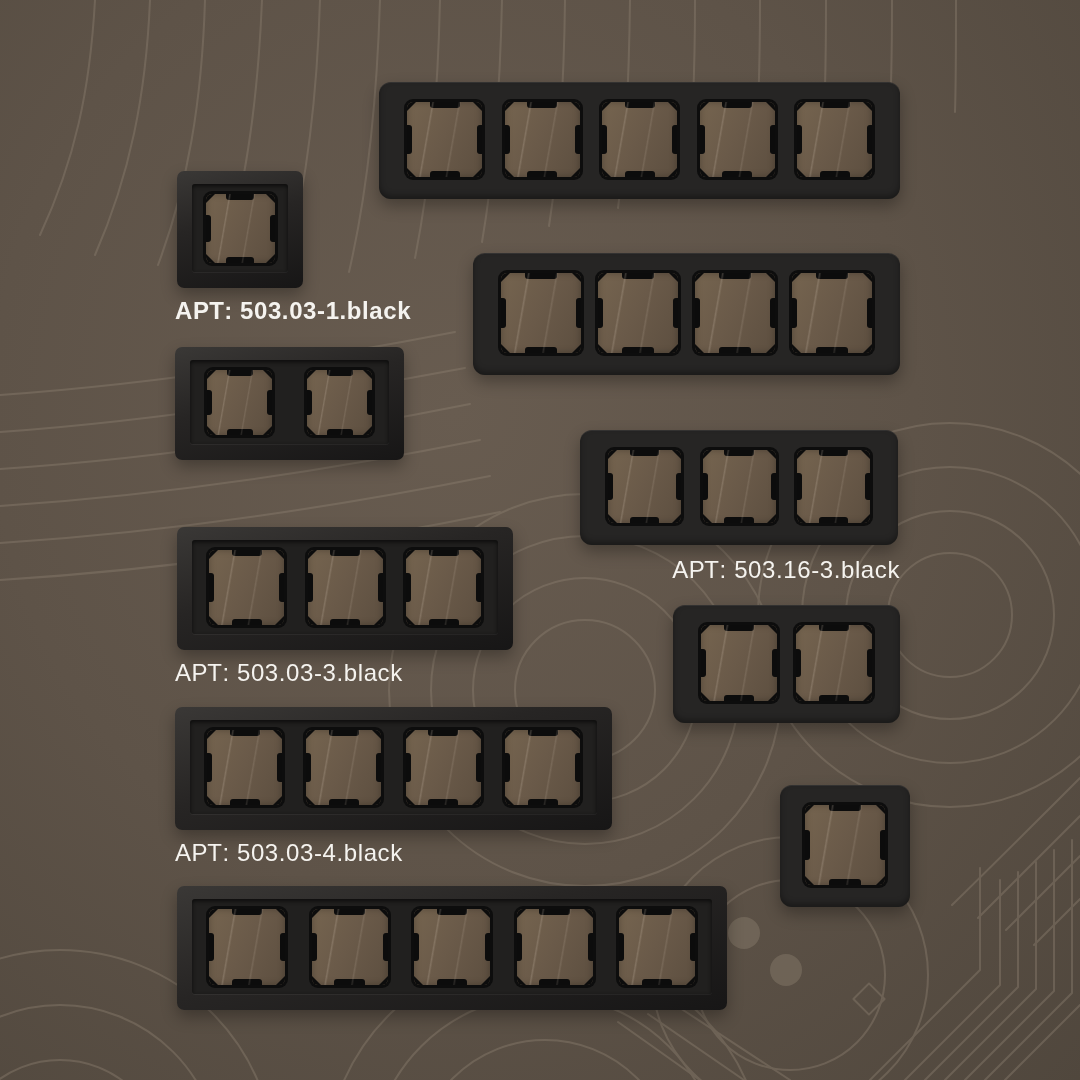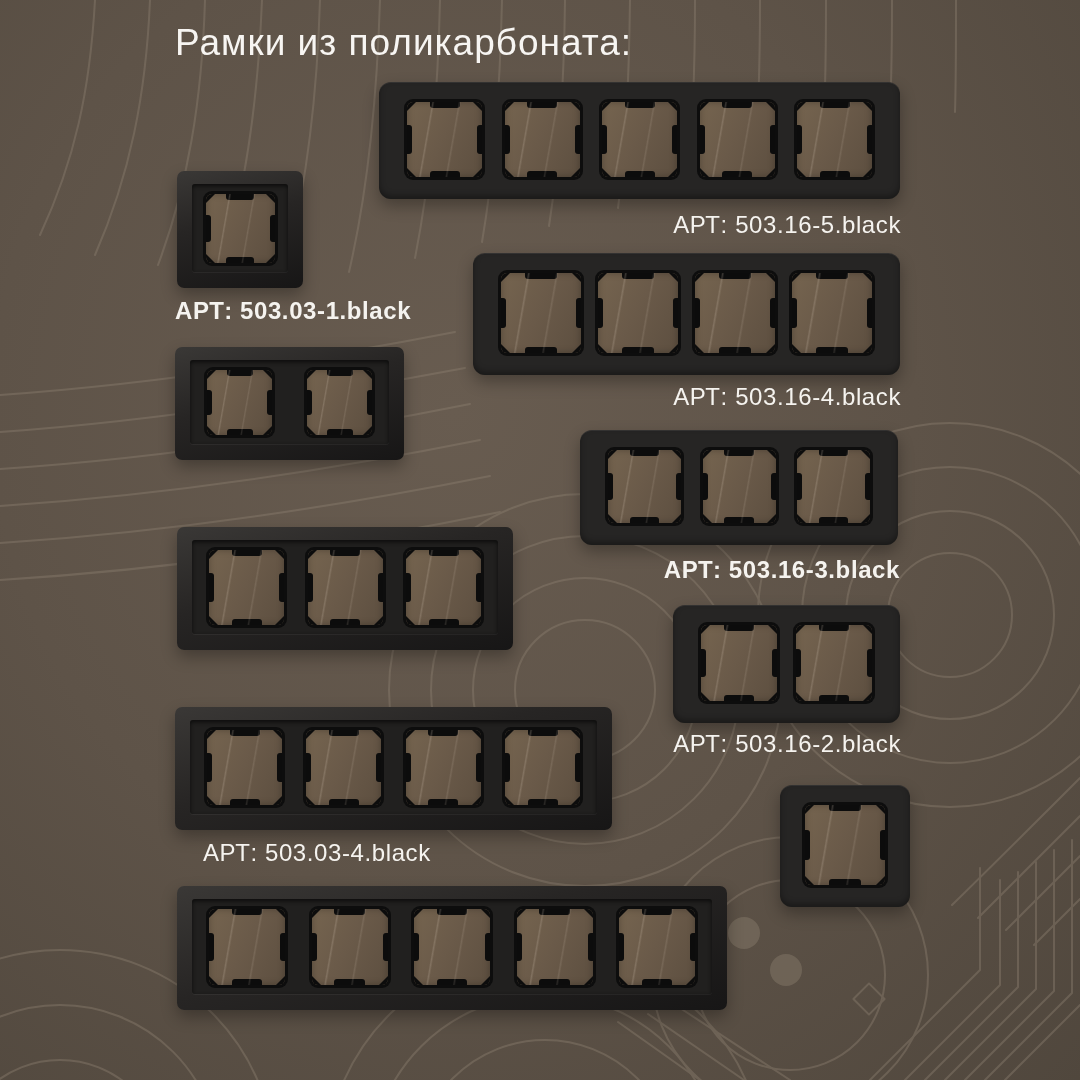--- a/index.html
+++ b/index.html
@@ -124,21 +124,20 @@
       <path d="M 648,1014 L 744,1080"></path>
       <path d="M 680,1008 L 790,1080"></path>
     </g>
     <g fill="#8d8071" opacity="0.42">
 
       <circle cx="744" cy="933" r="16"></circle>
       <circle cx="786" cy="970" r="16"></circle>
     </g>
   </svg>
 
-  <h1 class="page-title">Рамки из поликарбоната:</h1>
 
 <div class="frame bevel" style="left: 177px; top: 171px; width: 126px; height: 117px;">
       <div class="plate"></div>
       <div class="window" style="left: 28.5px; top: 23px; width: 69px; height: 69px;">
         <i class="c c1"></i>
         <i class="c c2"></i>
         <i class="c c3"></i>
         <i class="c c4"></i>
         <i class="tab tt"></i>
         <i class="tab tb"></i>
@@ -198,20 +197,23 @@
         <i class="c c1"></i>
         <i class="c c2"></i>
         <i class="c c3"></i>
         <i class="c c4"></i>
         <i class="tab tt"></i>
         <i class="tab tb"></i>
         <i class="tab tl"></i>
         <i class="tab tr"></i>
       </div>
     </div>
+    <div class="art-label" style="top: 658px; left: 175px;">
+      <div>АРТ: 503.03-3.black</div>
+    </div>
     <div class="frame bevel" style="left: 175px; top: 707px; width: 437px; height: 123px;">
       <div class="plate"></div>
       <div class="window" style="left: 32px; top: 23px; width: 75px; height: 75px;">
         <i class="c c1"></i>
         <i class="c c2"></i>
         <i class="c c3"></i>
         <i class="c c4"></i>
         <i class="tab tt"></i>
         <i class="tab tb"></i>
         <i class="tab tl"></i>
@@ -241,21 +243,21 @@
         <i class="c c1"></i>
         <i class="c c2"></i>
         <i class="c c3"></i>
         <i class="c c4"></i>
         <i class="tab tt"></i>
         <i class="tab tb"></i>
         <i class="tab tl"></i>
         <i class="tab tr"></i>
       </div>
     </div>
-    <div class="art-label" style="top: 838px; left: 175px; margin-left: 28px;">
+    <div class="art-label" style="top: 838px; left: 175px;">
       <div>АРТ: 503.03-4.black</div>
     </div>
     <div class="frame bevel" style="left: 177px; top: 886px; width: 550px; height: 124px;">
       <div class="plate"></div>
       <div class="window" style="left: 32px; top: 23px; width: 76px; height: 76px;">
         <i class="c c1"></i>
         <i class="c c2"></i>
         <i class="c c3"></i>
         <i class="c c4"></i>
         <i class="tab tt"></i>
@@ -349,23 +351,20 @@
         <i class="c c1"></i>
         <i class="c c2"></i>
         <i class="c c3"></i>
         <i class="c c4"></i>
         <i class="tab tt"></i>
         <i class="tab tb"></i>
         <i class="tab tl"></i>
         <i class="tab tr"></i>
       </div>
     </div>
-    <div class="art-label" style="top: 210px; right: 179px; text-align: right;">
-      <div>АРТ: 503.16-5.black</div>
-    </div>
     <div class="frame flat" style="left: 473px; top: 253px; width: 427px; height: 122px;">
       <div class="window" style="left: 28px; top: 20px; width: 80px; height: 80px;">
         <i class="c c1"></i>
         <i class="c c2"></i>
         <i class="c c3"></i>
         <i class="c c4"></i>
         <i class="tab tt"></i>
         <i class="tab tb"></i>
         <i class="tab tl"></i>
         <i class="tab tr"></i>
@@ -394,23 +393,20 @@
         <i class="c c1"></i>
         <i class="c c2"></i>
         <i class="c c3"></i>
         <i class="c c4"></i>
         <i class="tab tt"></i>
         <i class="tab tb"></i>
         <i class="tab tl"></i>
         <i class="tab tr"></i>
       </div>
     </div>
-    <div class="art-label" style="top: 382px; right: 179px; text-align: right;">
-      <div>АРТ: 503.16-4.black</div>
-    </div>
     <div class="frame flat" style="left: 580px; top: 430px; width: 318px; height: 115px;">
       <div class="window" style="left: 28px; top: 20px; width: 73px; height: 73px;">
         <i class="c c1"></i>
         <i class="c c2"></i>
         <i class="c c3"></i>
         <i class="c c4"></i>
         <i class="tab tt"></i>
         <i class="tab tb"></i>
         <i class="tab tl"></i>
         <i class="tab tr"></i>
@@ -429,21 +425,21 @@
         <i class="c c1"></i>
         <i class="c c2"></i>
         <i class="c c3"></i>
         <i class="c c4"></i>
         <i class="tab tt"></i>
         <i class="tab tb"></i>
         <i class="tab tl"></i>
         <i class="tab tr"></i>
       </div>
     </div>
-    <div class="art-label" style="top: 555px; right: 180px; text-align: right; font-weight: bold;">
+    <div class="art-label" style="top: 555px; right: 180px; text-align: right;">
       <div>АРТ: 503.16-3.black</div>
     </div>
     <div class="frame flat" style="left: 673px; top: 605px; width: 227px; height: 118px;">
       <div class="window" style="left: 28px; top: 20px; width: 76px; height: 76px;">
         <i class="c c1"></i>
         <i class="c c2"></i>
         <i class="c c3"></i>
         <i class="c c4"></i>
         <i class="tab tt"></i>
         <i class="tab tb"></i>
@@ -454,23 +450,20 @@
         <i class="c c1"></i>
         <i class="c c2"></i>
         <i class="c c3"></i>
         <i class="c c4"></i>
         <i class="tab tt"></i>
         <i class="tab tb"></i>
         <i class="tab tl"></i>
         <i class="tab tr"></i>
       </div>
     </div>
-    <div class="art-label" style="top: 729px; right: 179px; text-align: right;">
-      <div>АРТ: 503.16-2.black</div>
-    </div>
     <div class="frame flat" style="left: 780px; top: 785px; width: 130px; height: 122px;">
       <div class="window" style="left: 25px; top: 20px; width: 80px; height: 80px;">
         <i class="c c1"></i>
         <i class="c c2"></i>
         <i class="c c3"></i>
         <i class="c c4"></i>
         <i class="tab tt"></i>
         <i class="tab tb"></i>
         <i class="tab tl"></i>
         <i class="tab tr"></i>

